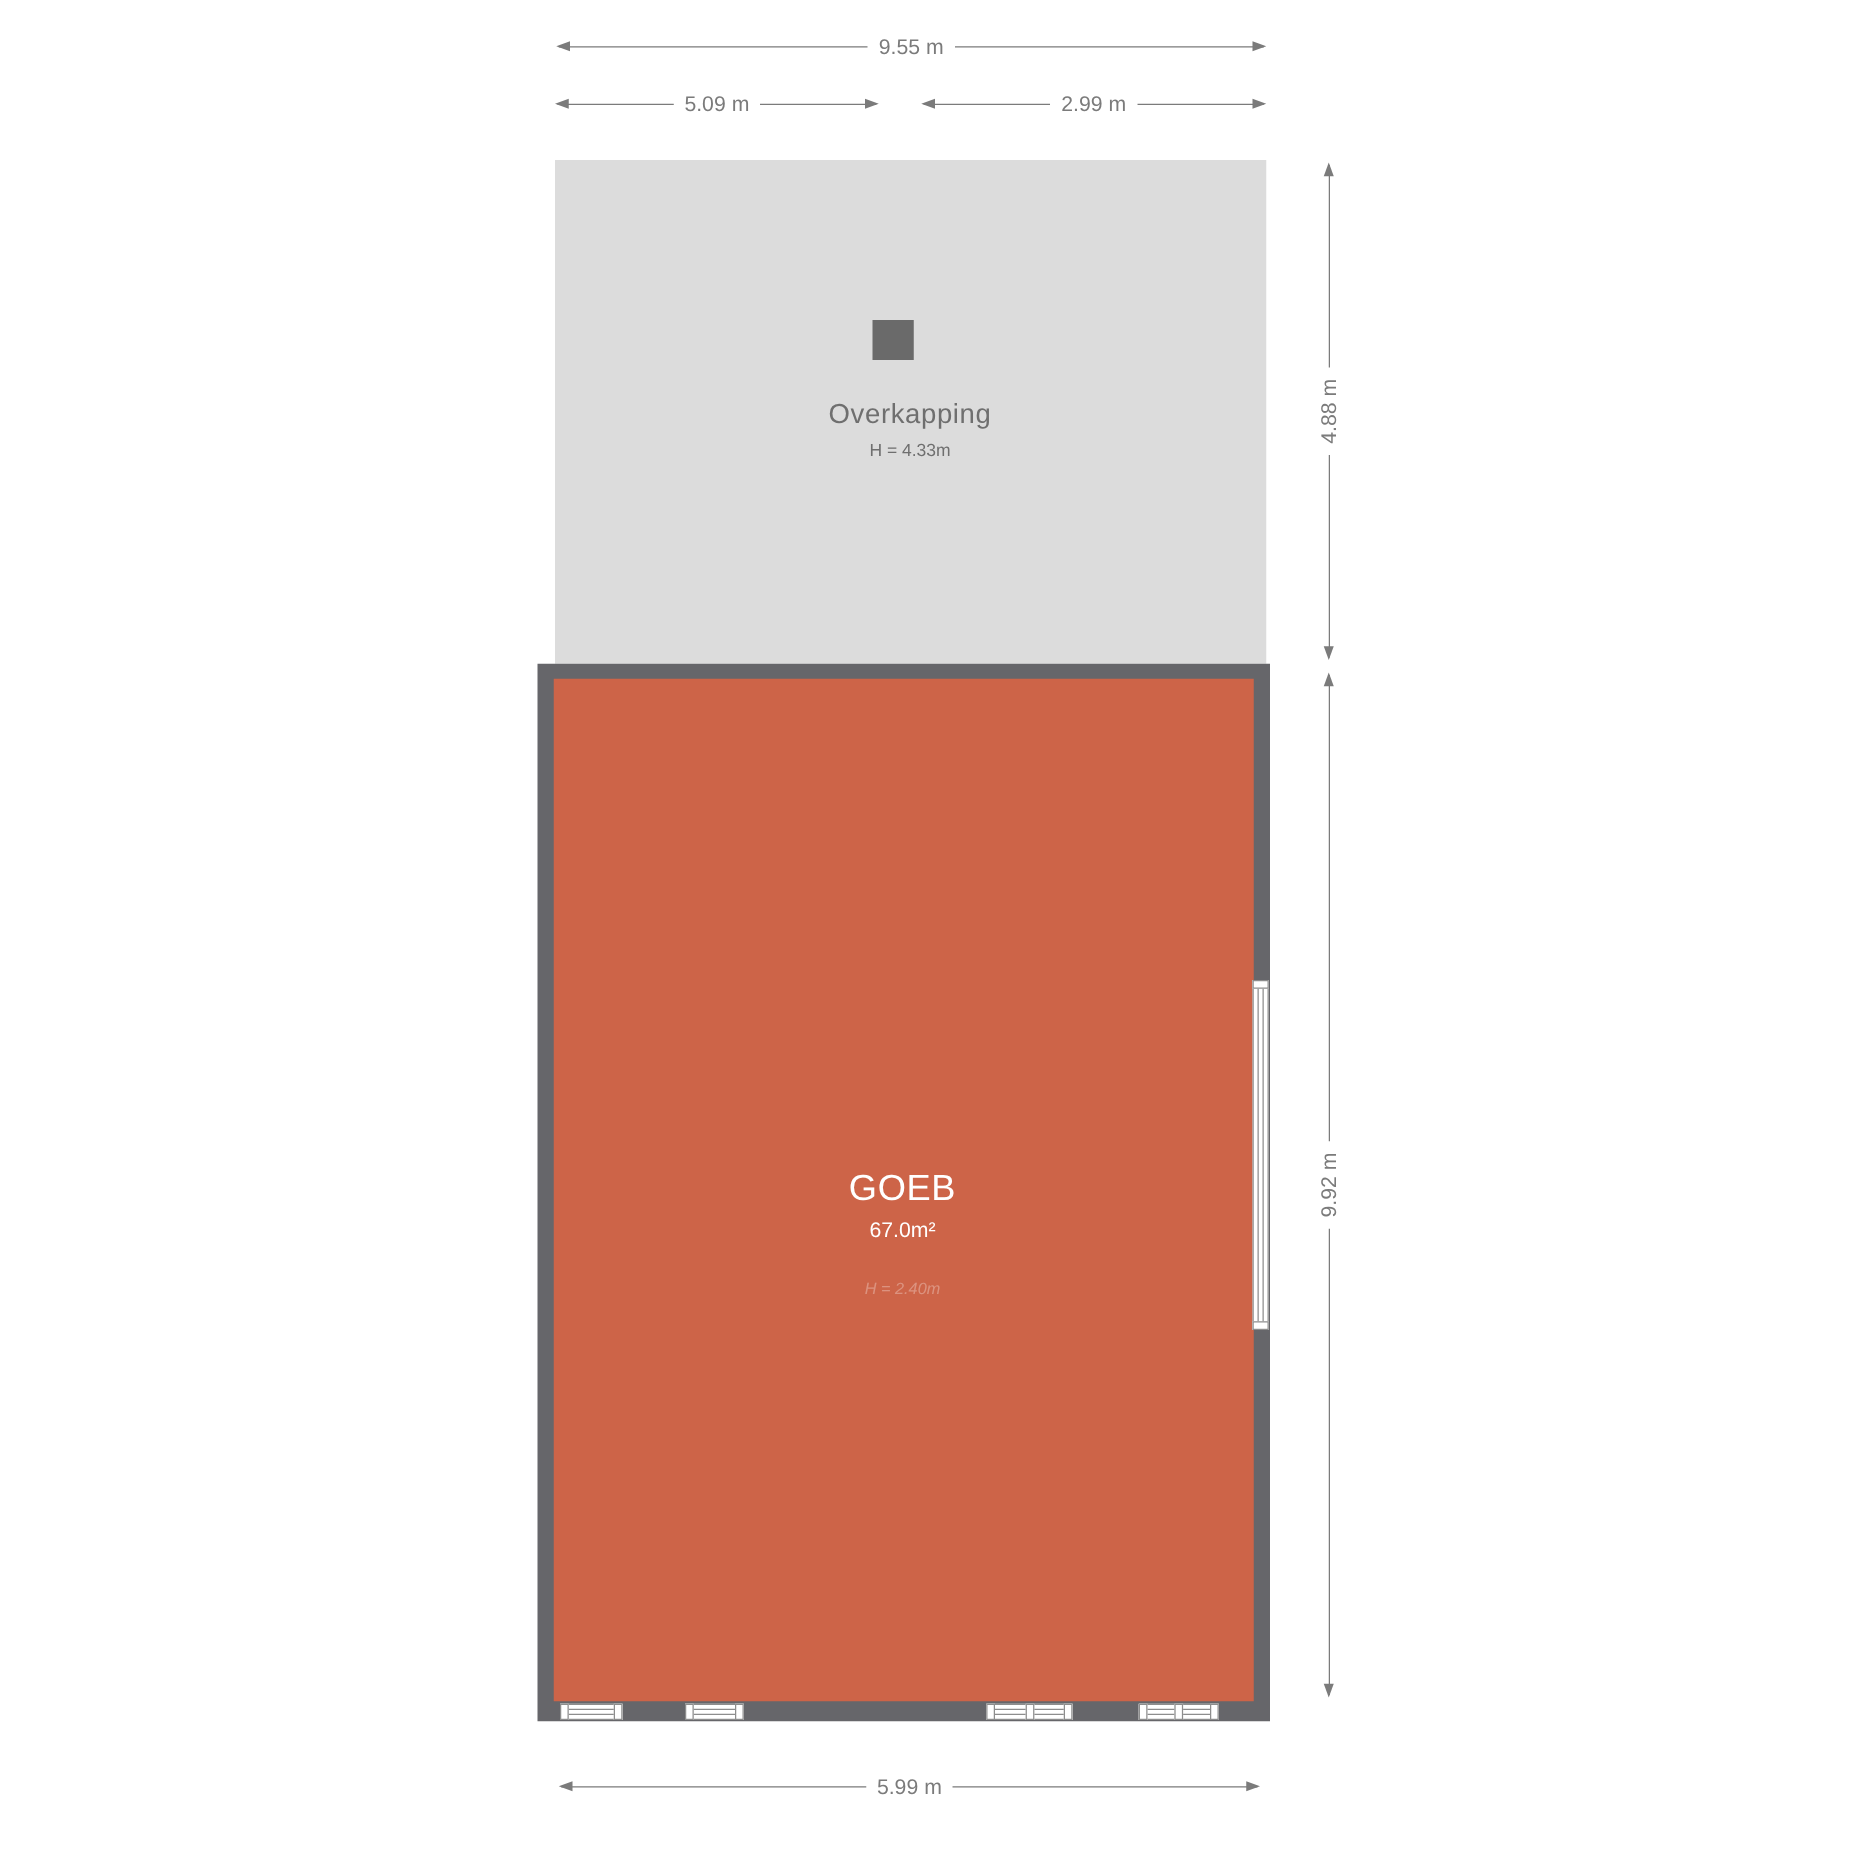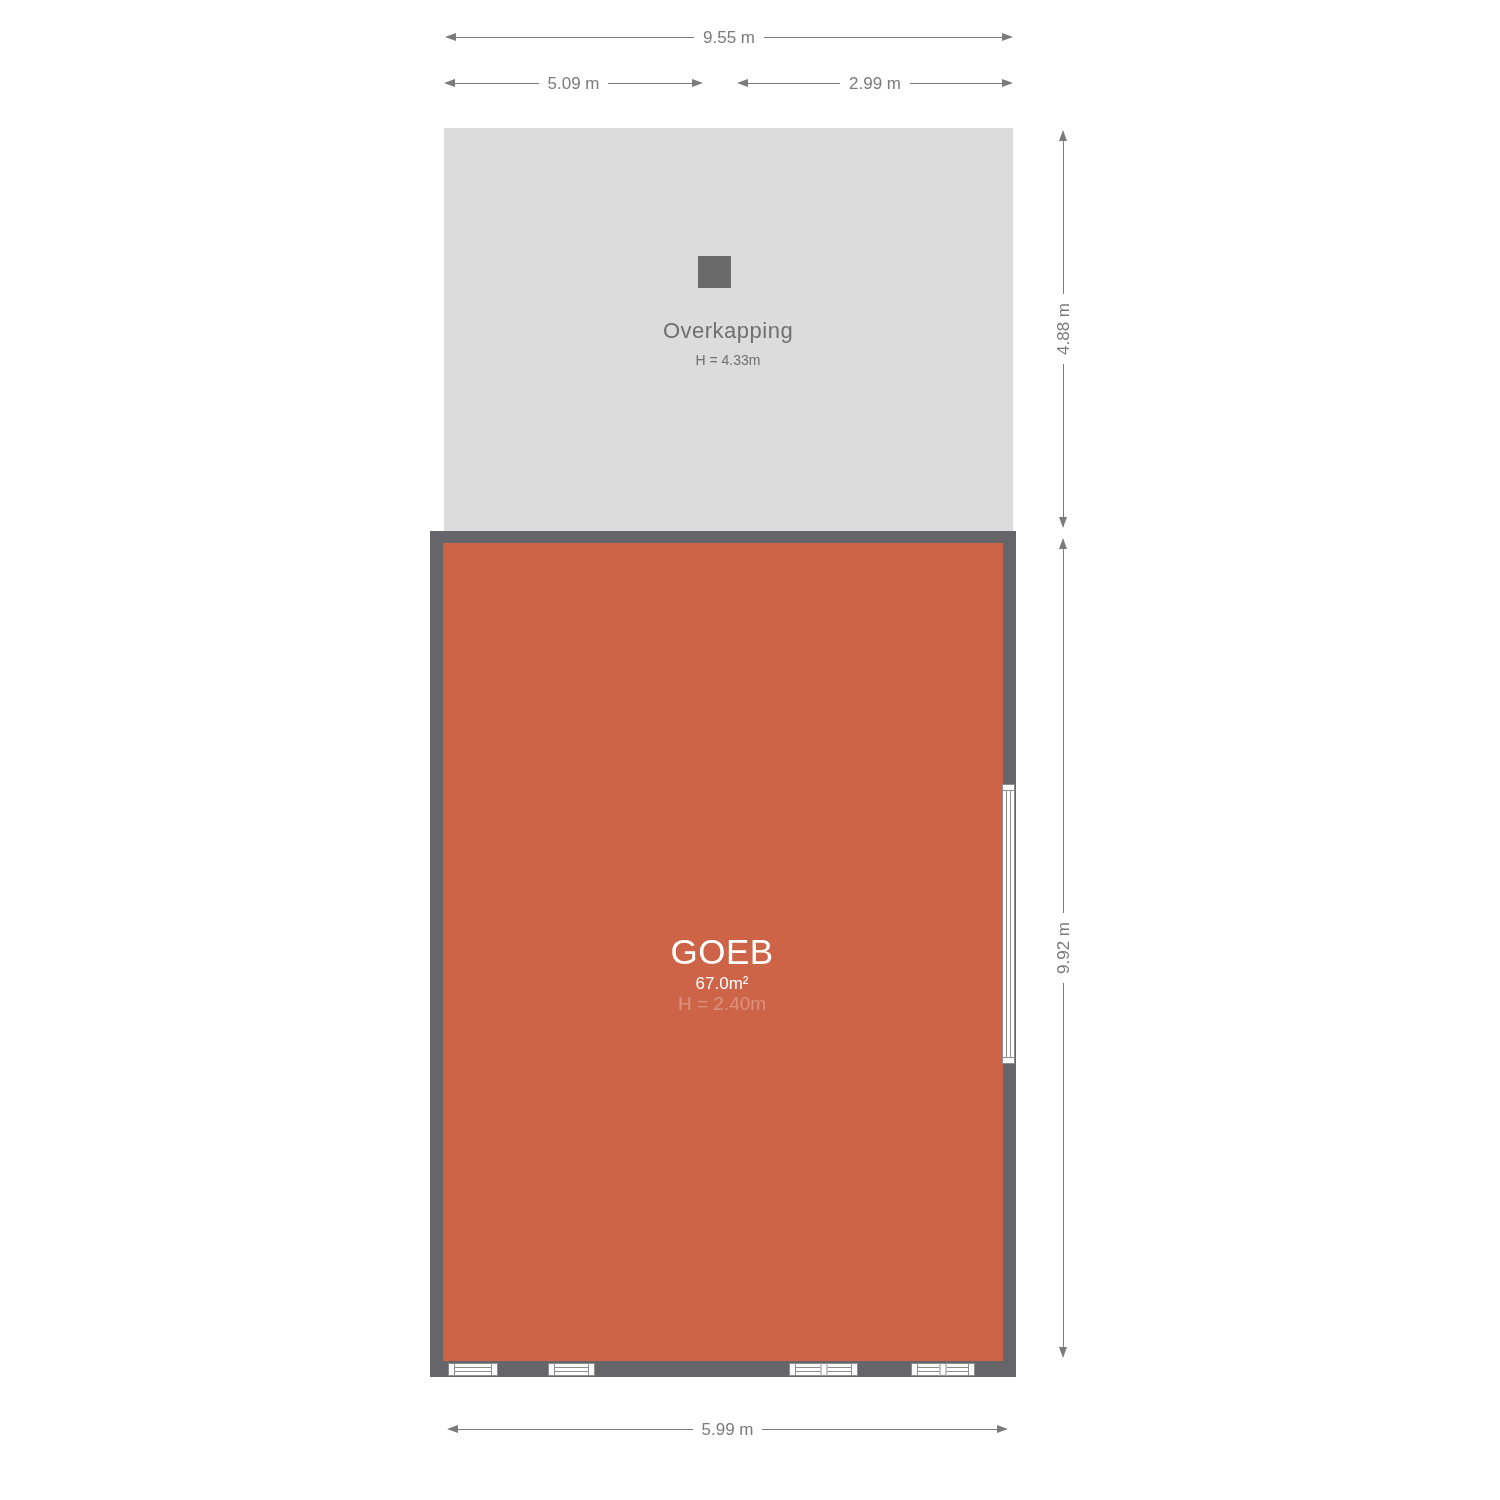--- a/index.html
+++ b/index.html
@@ -19,23 +19,23 @@
   }
   
   .room-outer{position:absolute;left:430px;top:531px;width:586px;height:846px;background:var(--wall);}
   .room-inner{position:absolute;left:13px;top:12px;width:560px;height:818px;background:var(--room-fill);}
   .overkapping{position:absolute;left:444px;top:128px;width:569px;height:403px;background:var(--overkapping-fill);}
   .pillar{position:absolute;left:698px;top:256px;width:33px;height:32px;background:var(--pillar);}
   
   .lbl{position:absolute;transform:translate(-50%,-50%);white-space:nowrap;line-height:1.15;}
   .ok-name{left:728px;top:331px;font-size:22px;color:var(--label-gray);letter-spacing:.5px;}
   .ok-h{left:728px;top:360px;font-size:14px;color:var(--label-gray);}
-  .room-name{left:722px;top:952px;font-size:35px;color:#ffffff;letter-spacing:.5px;}
+  .room-name{left:722px;top:952px;font-size:29px;color:#ffffff;letter-spacing:.5px;}
   .room-area{left:722px;top:984px;font-size:17px;color:#ffffff;}
-  .room-h{left:722px;top:1004px;font-size:19px;color:var(--room-muted);}
+  .room-h{left:722px;top:1032px;font-size:13px;color:var(--room-muted);font-style:italic;}
   
   .dim{position:absolute;}
   .dim-h{height:0;}
   .dim-v{width:0;}
   .dline{position:absolute;}
   .dim-h .dline{left:2px;right:2px;top:-1px;height:0;border-top:1px solid var(--dim);}
   .dim-v .dline{top:2px;bottom:2px;left:-1px;width:0;border-left:1px solid var(--dim);}
   .ah{position:absolute;width:0;height:0;}
   .dim-h .ah-l{left:0;top:-5px;border-top:4px solid transparent;border-bottom:4px solid transparent;border-right:11px solid var(--dim);}
   .dim-h .ah-r{right:0;top:-5px;border-top:4px solid transparent;border-bottom:4px solid transparent;border-left:11px solid var(--dim);}

